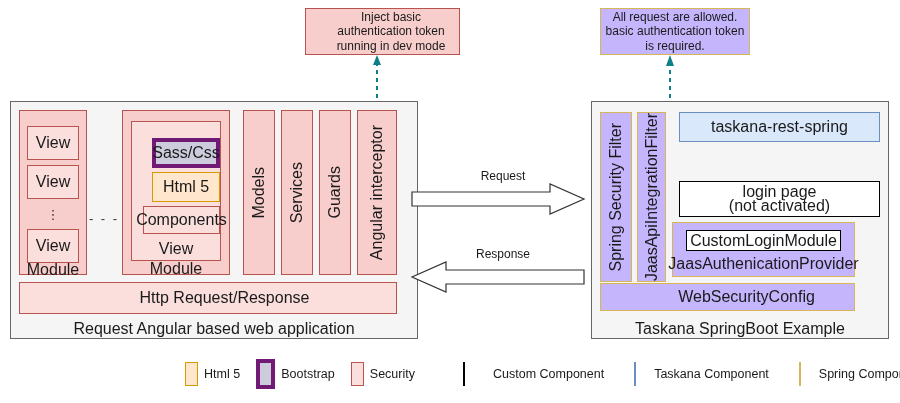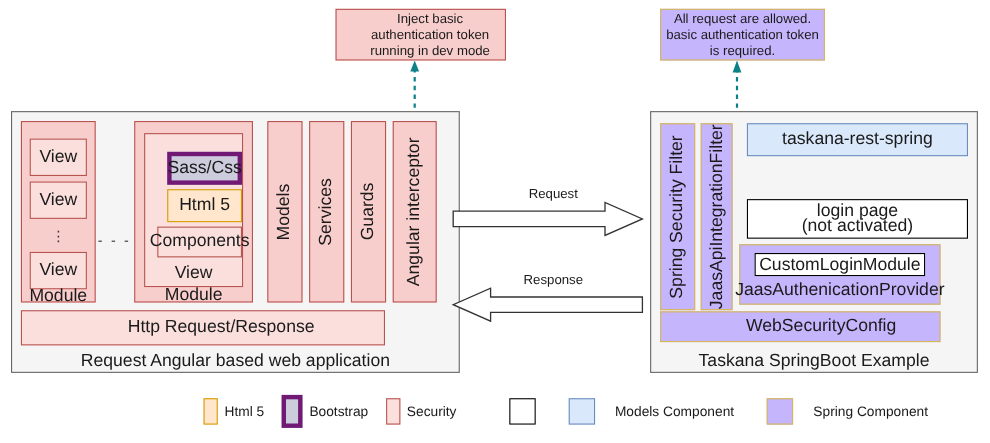--- a/index.html
+++ b/index.html
@@ -105,21 +105,21 @@
 <div class="abs ctr c-angular" style="left:281px;top:110px;width:32px;height:165px;">
   <span class="vert t12">Services</span>
 </div>
 <div class="abs ctr c-angular" style="left:319px;top:110px;width:32px;height:165px;">
   <span class="vert t12">Guards</span>
 </div>
 <div class="abs ctr c-angular" style="left:357px;top:110px;width:40px;height:165px;">
   <span class="vert t12">Angular interceptor</span>
 </div>
 
-<div class="abs ctr t12 c-angular-l" style="left:19px;top:282px;width:331px;height:32px;padding-left:33px;">
+<div class="abs ctr t12 c-angular-l" style="left:19px;top:282px;width:378px;height:32px;padding-left:33px;">
   <span>Http Request/Response</span>
 </div>
 
 <div class="abs ctr lbl-arrow" style="left:438px;top:168px;width:130px;height:16px;">
   <span>Request</span>
 </div>
 <svg class="abs" style="left:412px;top:184px;width:175px;height:32px;">
   <polygon points="0,8 138,8 138,0 172,15 138,30 138,22 0,22" fill="#ffffff" stroke="#333333" stroke-width="1.2" stroke-linejoin="miter"></polygon>
 </svg>
 
@@ -167,17 +167,18 @@
   <span class="legend-sw c-html5"></span>
   <span class="legend-tx">Html 5</span>
   <span class="legend-sw c-bootstrap" style="margin-left:10px;"></span>
   <span class="legend-tx">Bootstrap</span>
   <span class="legend-sw c-angular-l" style="margin-left:10px;"></span>
   <span class="legend-tx">Security</span>
 </div>
 
 <div class="abs" style="left:463px;top:362px;width:430px;height:24px;display:flex;align-items:center;gap:8px;">
   <span class="legend-sw c-custom"></span>
+  <span class="legend-tx" style="margin-left:20px;">Custom Component</span>
   <span class="legend-sw c-taskana" style="margin-left:22px;"></span>
-  <span class="legend-tx" style="margin-left:10px;">Models Component</span>
+  <span class="legend-tx" style="margin-left:10px;">Taskana Component</span>
   <span class="legend-sw c-spring" style="margin-left:22px;"></span>
   <span class="legend-tx" style="margin-left:10px;">Spring Component</span>
 </div>
 
 </body></html>

